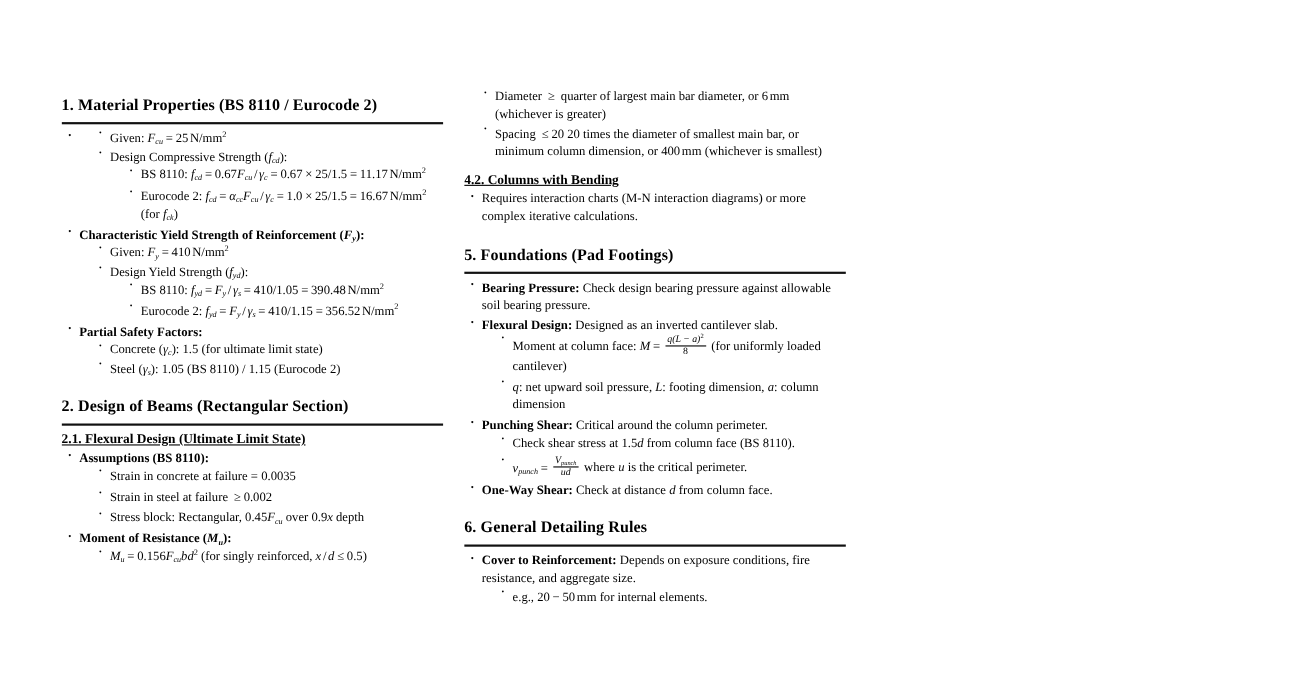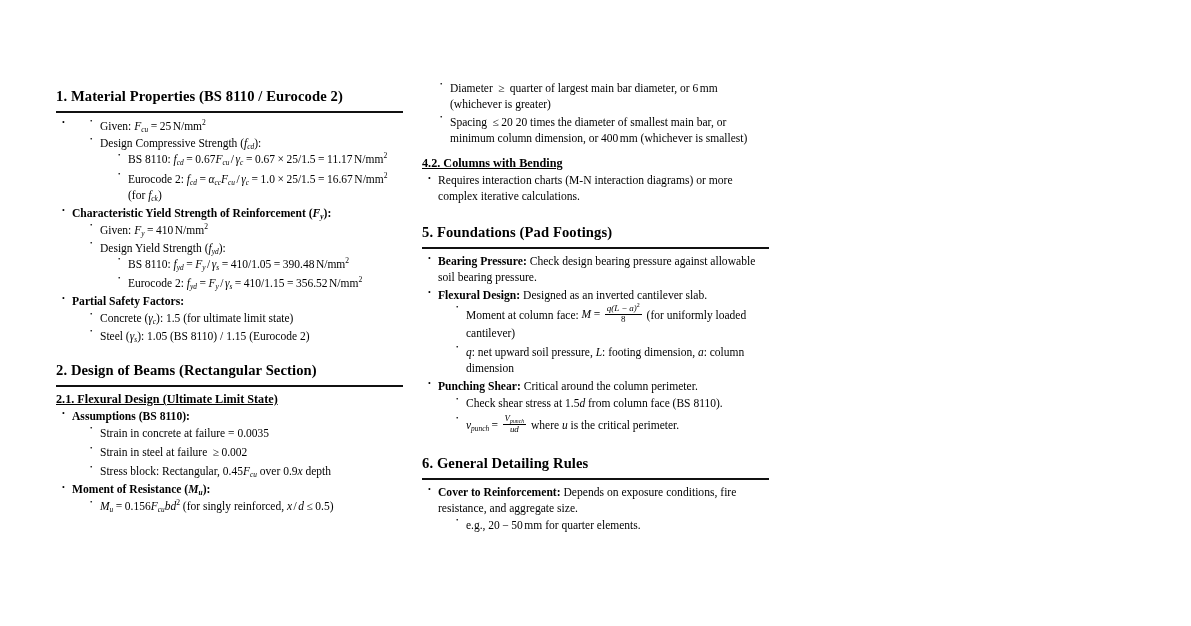--- a/index.html
+++ b/index.html
@@ -336,34 +336,39 @@
               <span>from column face (BS 8110).</span>
             </li>
             <li class="tall">
               <span class="m">v<sub>punch</sub><span class="op">=</span><span class="frac"><span class="num">V<sub>punch</sub></span><span class="den">ud</span></span></span>
               <span>where</span>
               <span class="m">u</span>
               <span>is the critical perimeter.</span>
             </li>
           </ul>
         </li>
+        <li>
+          <b>One-Way Shear:</b><span> Check at distance</span>
+          <span class="m">d</span>
+          <span>from column face.</span>
+        </li>
       </ul>
 
       <div class="sec-gap"></div>
 
       <h1 class="sec">6. General Detailing Rules</h1>
 
       <ul class="l1">
         <li>
           <b>Cover to Reinforcement:</b><span> Depends on exposure conditions, fire resistance, and aggregate size.</span>
           <ul class="l2">
             <li>
               <span>e.g.,</span>
               <span class="m"><span class="mn">20</span><span class="op">−</span><span class="mn">50</span><span class="unit thin">mm</span></span>
-              <span>for quarter elements.</span>
+              <span>for internal elements.</span>
             </li>
           </ul>
         </li>
       </ul>
 
     </div>
   </div>
 
 </div>
 

